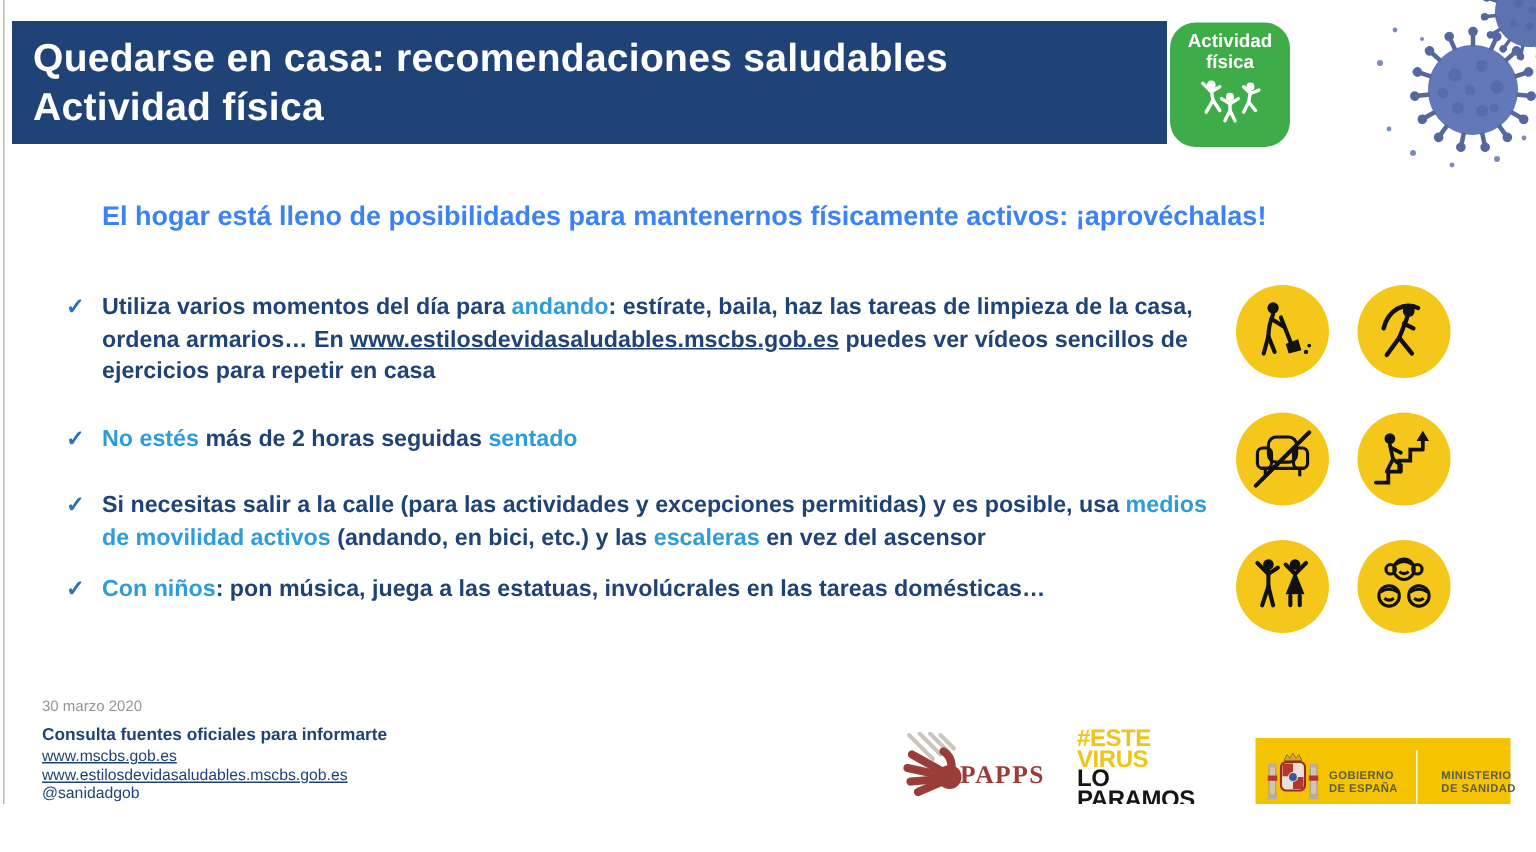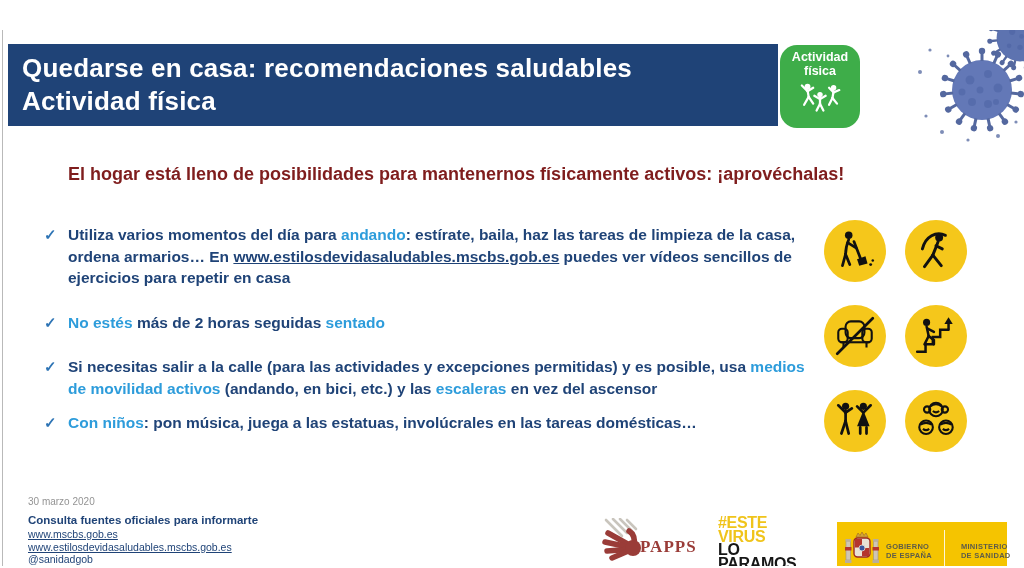--- a/index.html
+++ b/index.html
@@ -1,32 +1,32 @@
 <!DOCTYPE html>
 <html><head>
 <meta charset="utf-8">
 <style>
   * { margin:0; padding:0; box-sizing:border-box; }
   html,body { background:#fff; }
   body { font-family:"Liberation Sans", sans-serif; }
-  .slide { position:relative; width:1024px; height:536px; background:#fff; overflow:hidden;margin-top:30px; }
+  .slide { position:relative; width:1024px; height:536px; background:#fff; overflow:hidden; }
   .left-rule { position:absolute; left:2px; top:0; width:1px; height:568px; background:#b9b9b9; }
 
   
   .banner { position:absolute; left:8px; top:14px; width:770px; height:82px; background:#1F4377; }
   .banner-title { padding:8px 0 0 14px; font-size:26px; line-height:33px; font-weight:bold; color:#fff; letter-spacing:.2px; }
   .badge { position:absolute; left:780px; top:15px; width:80px; height:83px; background:#3EAD49; color:#fff; text-align:center;border-radius:17px; }
   .badge-label { font-size:12.5px; font-weight:bold; line-height:13.5px; padding-top:6px; }
   .badge svg { margin-top:3px; }
 
   
   .virus { position:absolute; left:914px; top:0; }
 
   
-  .headline { position:absolute; left:68px; top:134px; width:900px; font-size:18px; font-weight:bold; color:#7f1d1d; }
+  .headline { position:absolute; left:68px; top:134px; width:900px; font-size:18px; font-weight:bold; color:#3b82f6; }
 
   
   .bullets { position:absolute; left:44px; top:194px; width:780px; }
   .bullet { display:flex; margin-bottom:23px; }
   .bullet:nth-child(3) { margin-bottom:13px; }
   .check { width:24px; flex:0 0 24px; color:#2E74B5; font-size:15px; font-weight:bold; line-height:21.5px; }
   .btext { width:750px; font-size:15.5px; font-weight:bold; line-height:21.5px; color:#1F4377; }
   .btext .text { color:#1F4377; }
   .btext .accent { color:#2D9CDB; }
   .btext .link { color:#1F4377; text-decoration:underline; cursor:pointer; }

